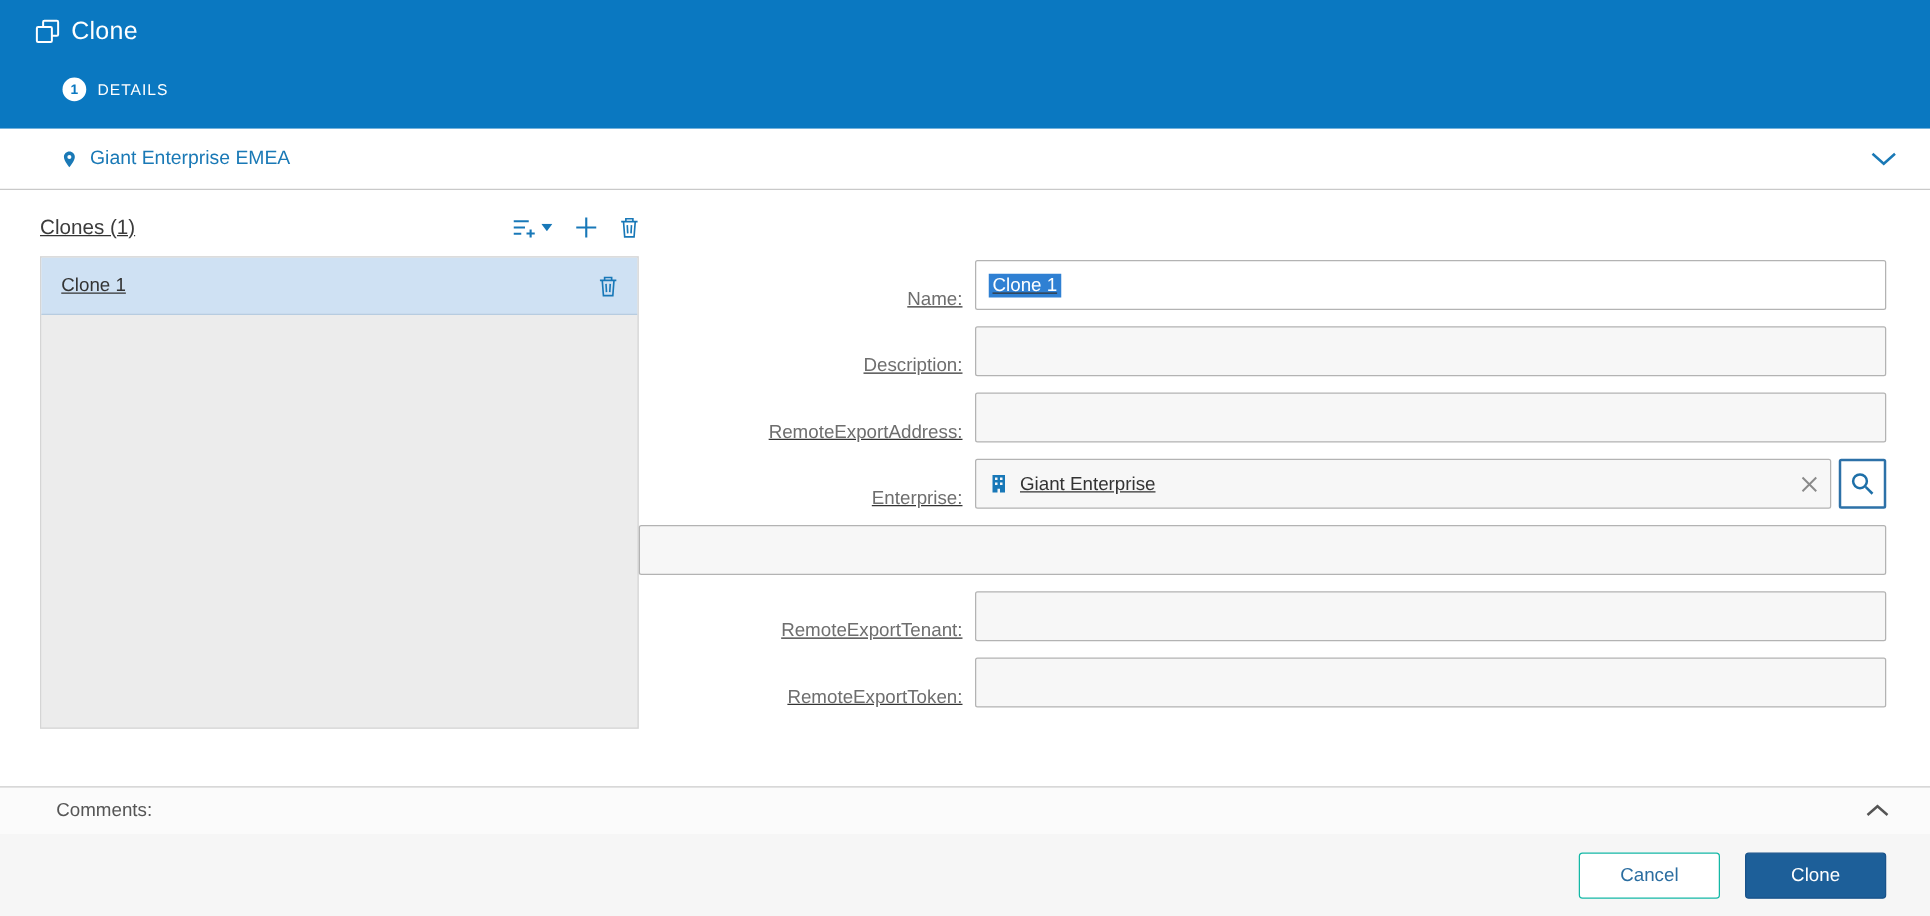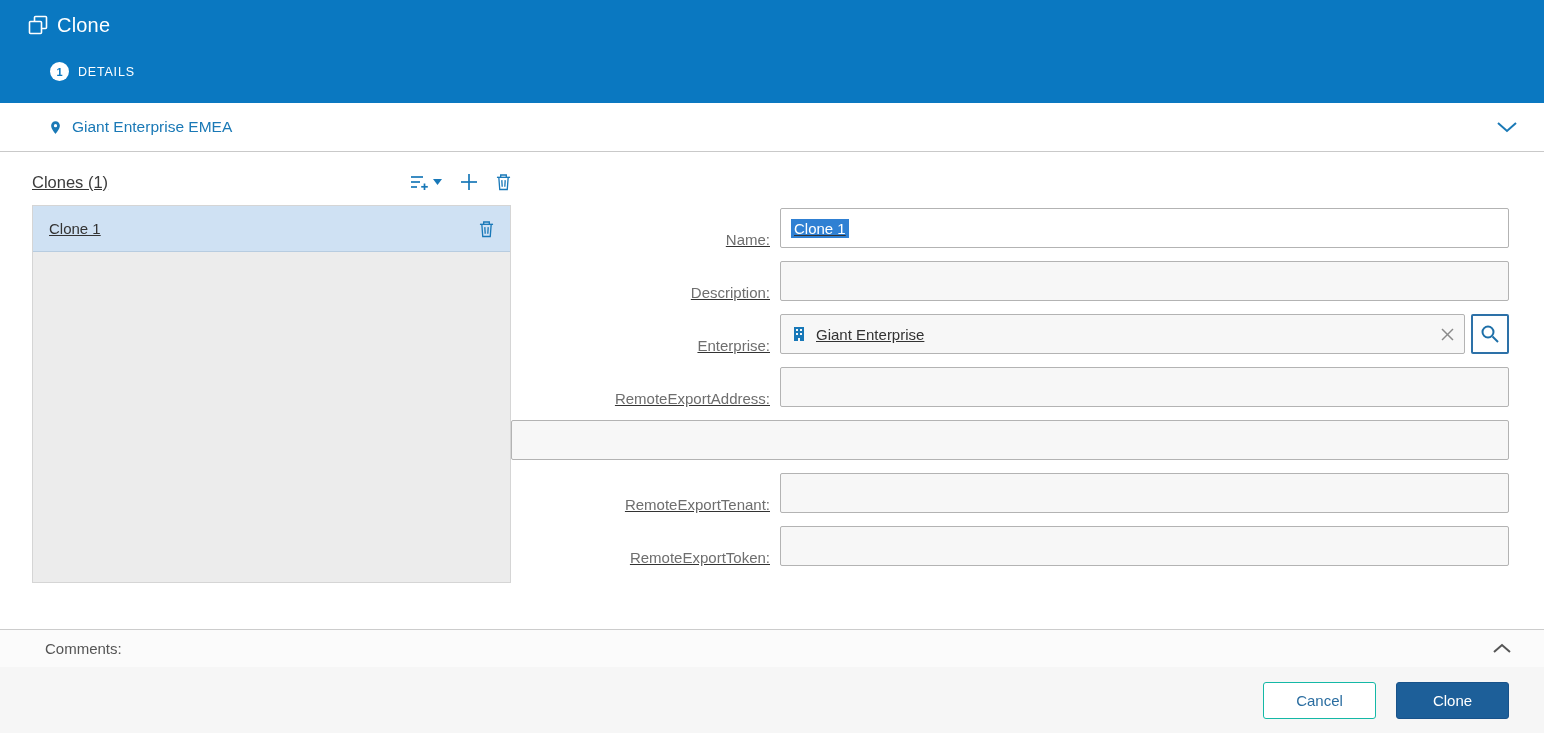--- a/index.html
+++ b/index.html
@@ -240,20 +240,27 @@
       </div>
 
       <div class="form-row">
         <span class="f-label">Description:</span>
         <div class="f-input">
           <span></span>
         </div>
       </div>
 
       <div class="form-row">
+        <span class="f-label">RemoteExportAddress:</span>
+        <div class="f-input">
+          <span></span>
+        </div>
+      </div>
+
+      <div class="form-row">
         <span class="f-label">Enterprise:</span>
         <div class="f-input">
           <span class="ic">
             <svg width="16" height="16" viewBox="0 0 16 16" fill="#1878b8">
               <path fill-rule="evenodd" d="M3 1h10v14h-4v-3H7v3H3V1zm2 2v2h2V3H5zm4 0v2h2V3H9zM5 7v2h2V7H5zm4 0v2h2V7H9z"></path>
             </svg>
           </span>
           <span class="lookup-value">Giant Enterprise</span>
           <span class="ic clear-x">
             <svg width="13" height="13" viewBox="0 0 13 13" stroke="#8a8a8a" stroke-width="1.5">
@@ -263,27 +270,20 @@
           </span>
         </div>
         <button class="search-btn">
           <span class="ic">
             <svg width="20" height="20" viewBox="0 0 20 20" fill="none" stroke="#1d6fa8" stroke-width="2">
               <circle cx="8" cy="8" r="5.5"></circle>
               <line x1="12.5" y1="12.5" x2="18" y2="18"></line>
             </svg>
           </span>
         </button>
-      </div>
-
-      <div class="form-row">
-        <span class="f-label">RemoteExportAddress:</span>
-        <div class="f-input">
-          <span></span>
-        </div>
       </div>
 
       <div class="form-row">
         <div class="f-input">
           <span></span>
         </div>
       </div>
 
       <div class="form-row">
         <span class="f-label">RemoteExportTenant:</span>

